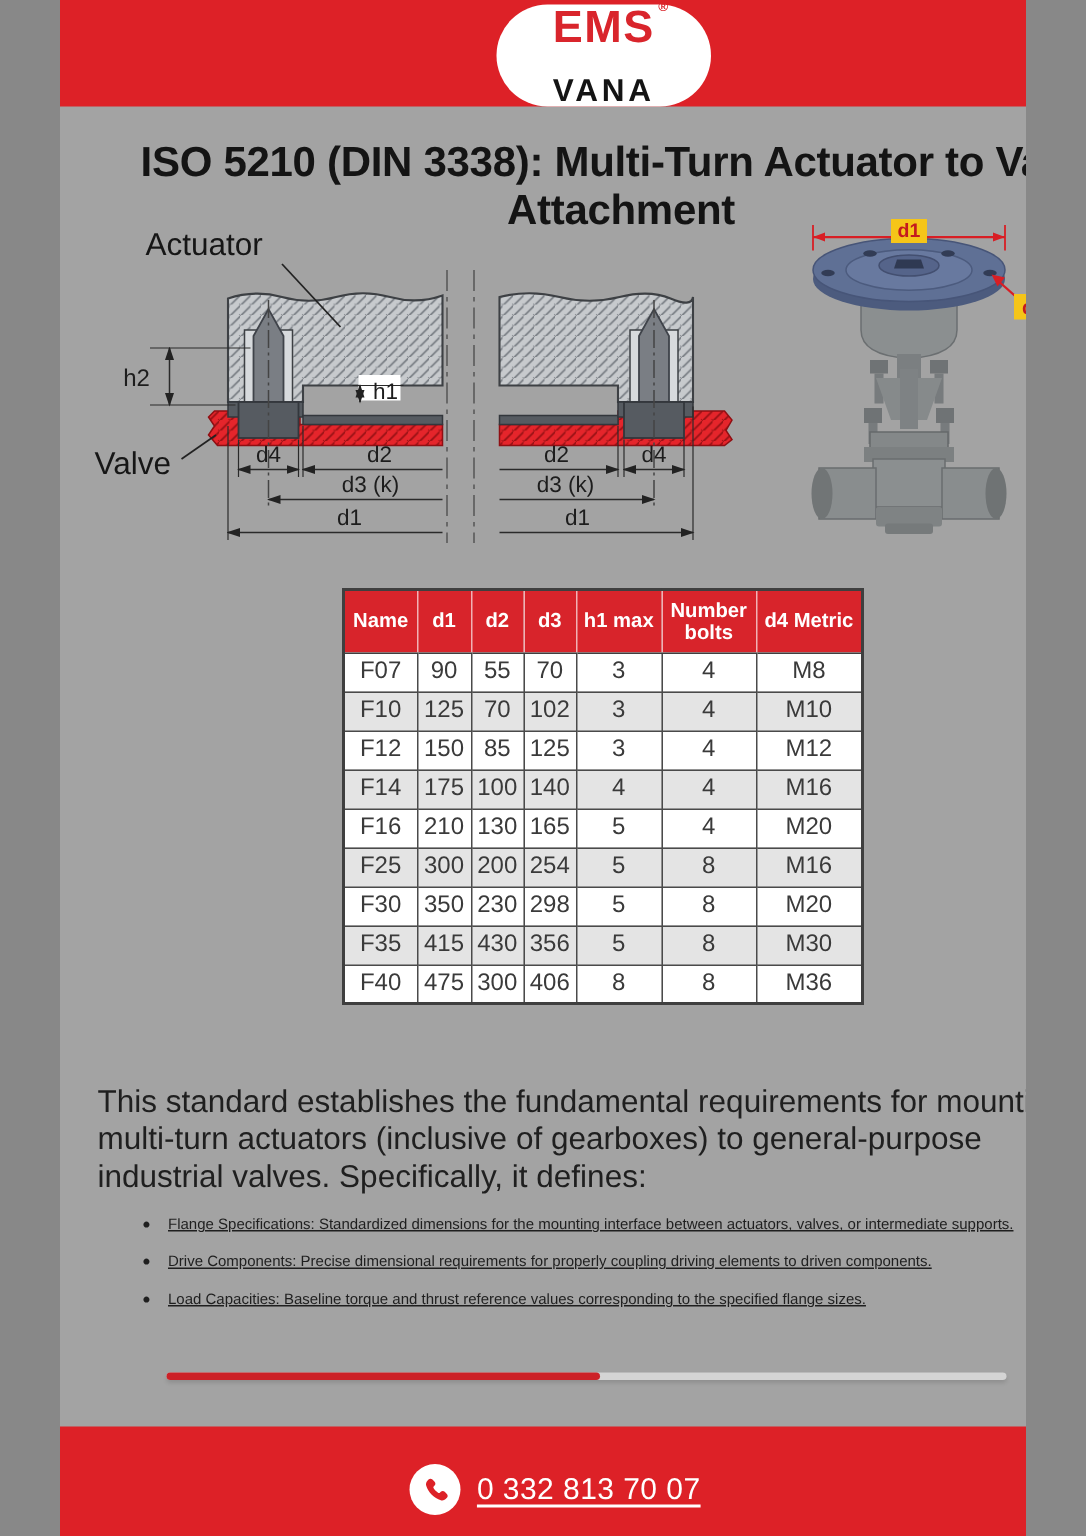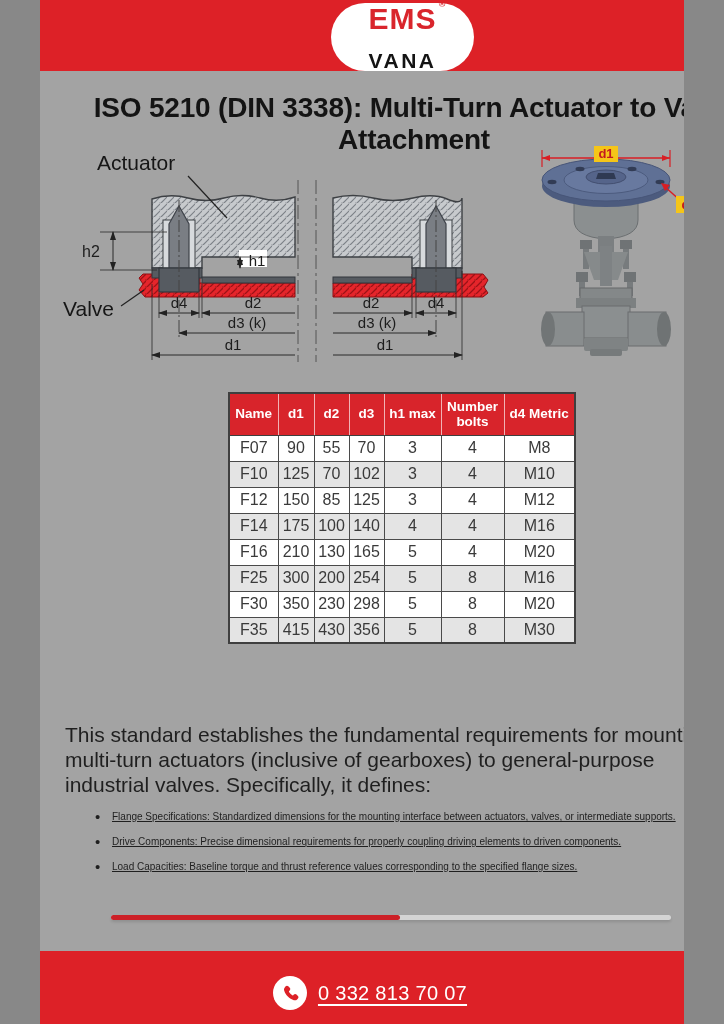--- a/index.html
+++ b/index.html
@@ -338,20 +338,29 @@
         </tr>
         <tr>
           <td>F35</td>
           <td>415</td>
           <td>430</td>
           <td>356</td>
           <td>5</td>
           <td>8</td>
           <td>M30</td>
         </tr>
+        <tr>
+          <td>F40</td>
+          <td>475</td>
+          <td>300</td>
+          <td>406</td>
+          <td>8</td>
+          <td>8</td>
+          <td>M36</td>
+        </tr>
       </tbody>
   </table>
 
   <p class="description">This standard establishes the fundamental requirements for mounting multi-turn actuators (inclusive of gearboxes) to general-purpose industrial valves. Specifically, it defines:</p>
   <ul class="bullets">
       <li>Flange Specifications: Standardized dimensions for the mounting interface between actuators, valves, or intermediate supports.</li>
       <li>Drive Components: Precise dimensional requirements for properly coupling driving elements to driven components.</li>
       <li>Load Capacities: Baseline torque and thrust reference values corresponding to the specified flange sizes.</li>
     </ul>
 

